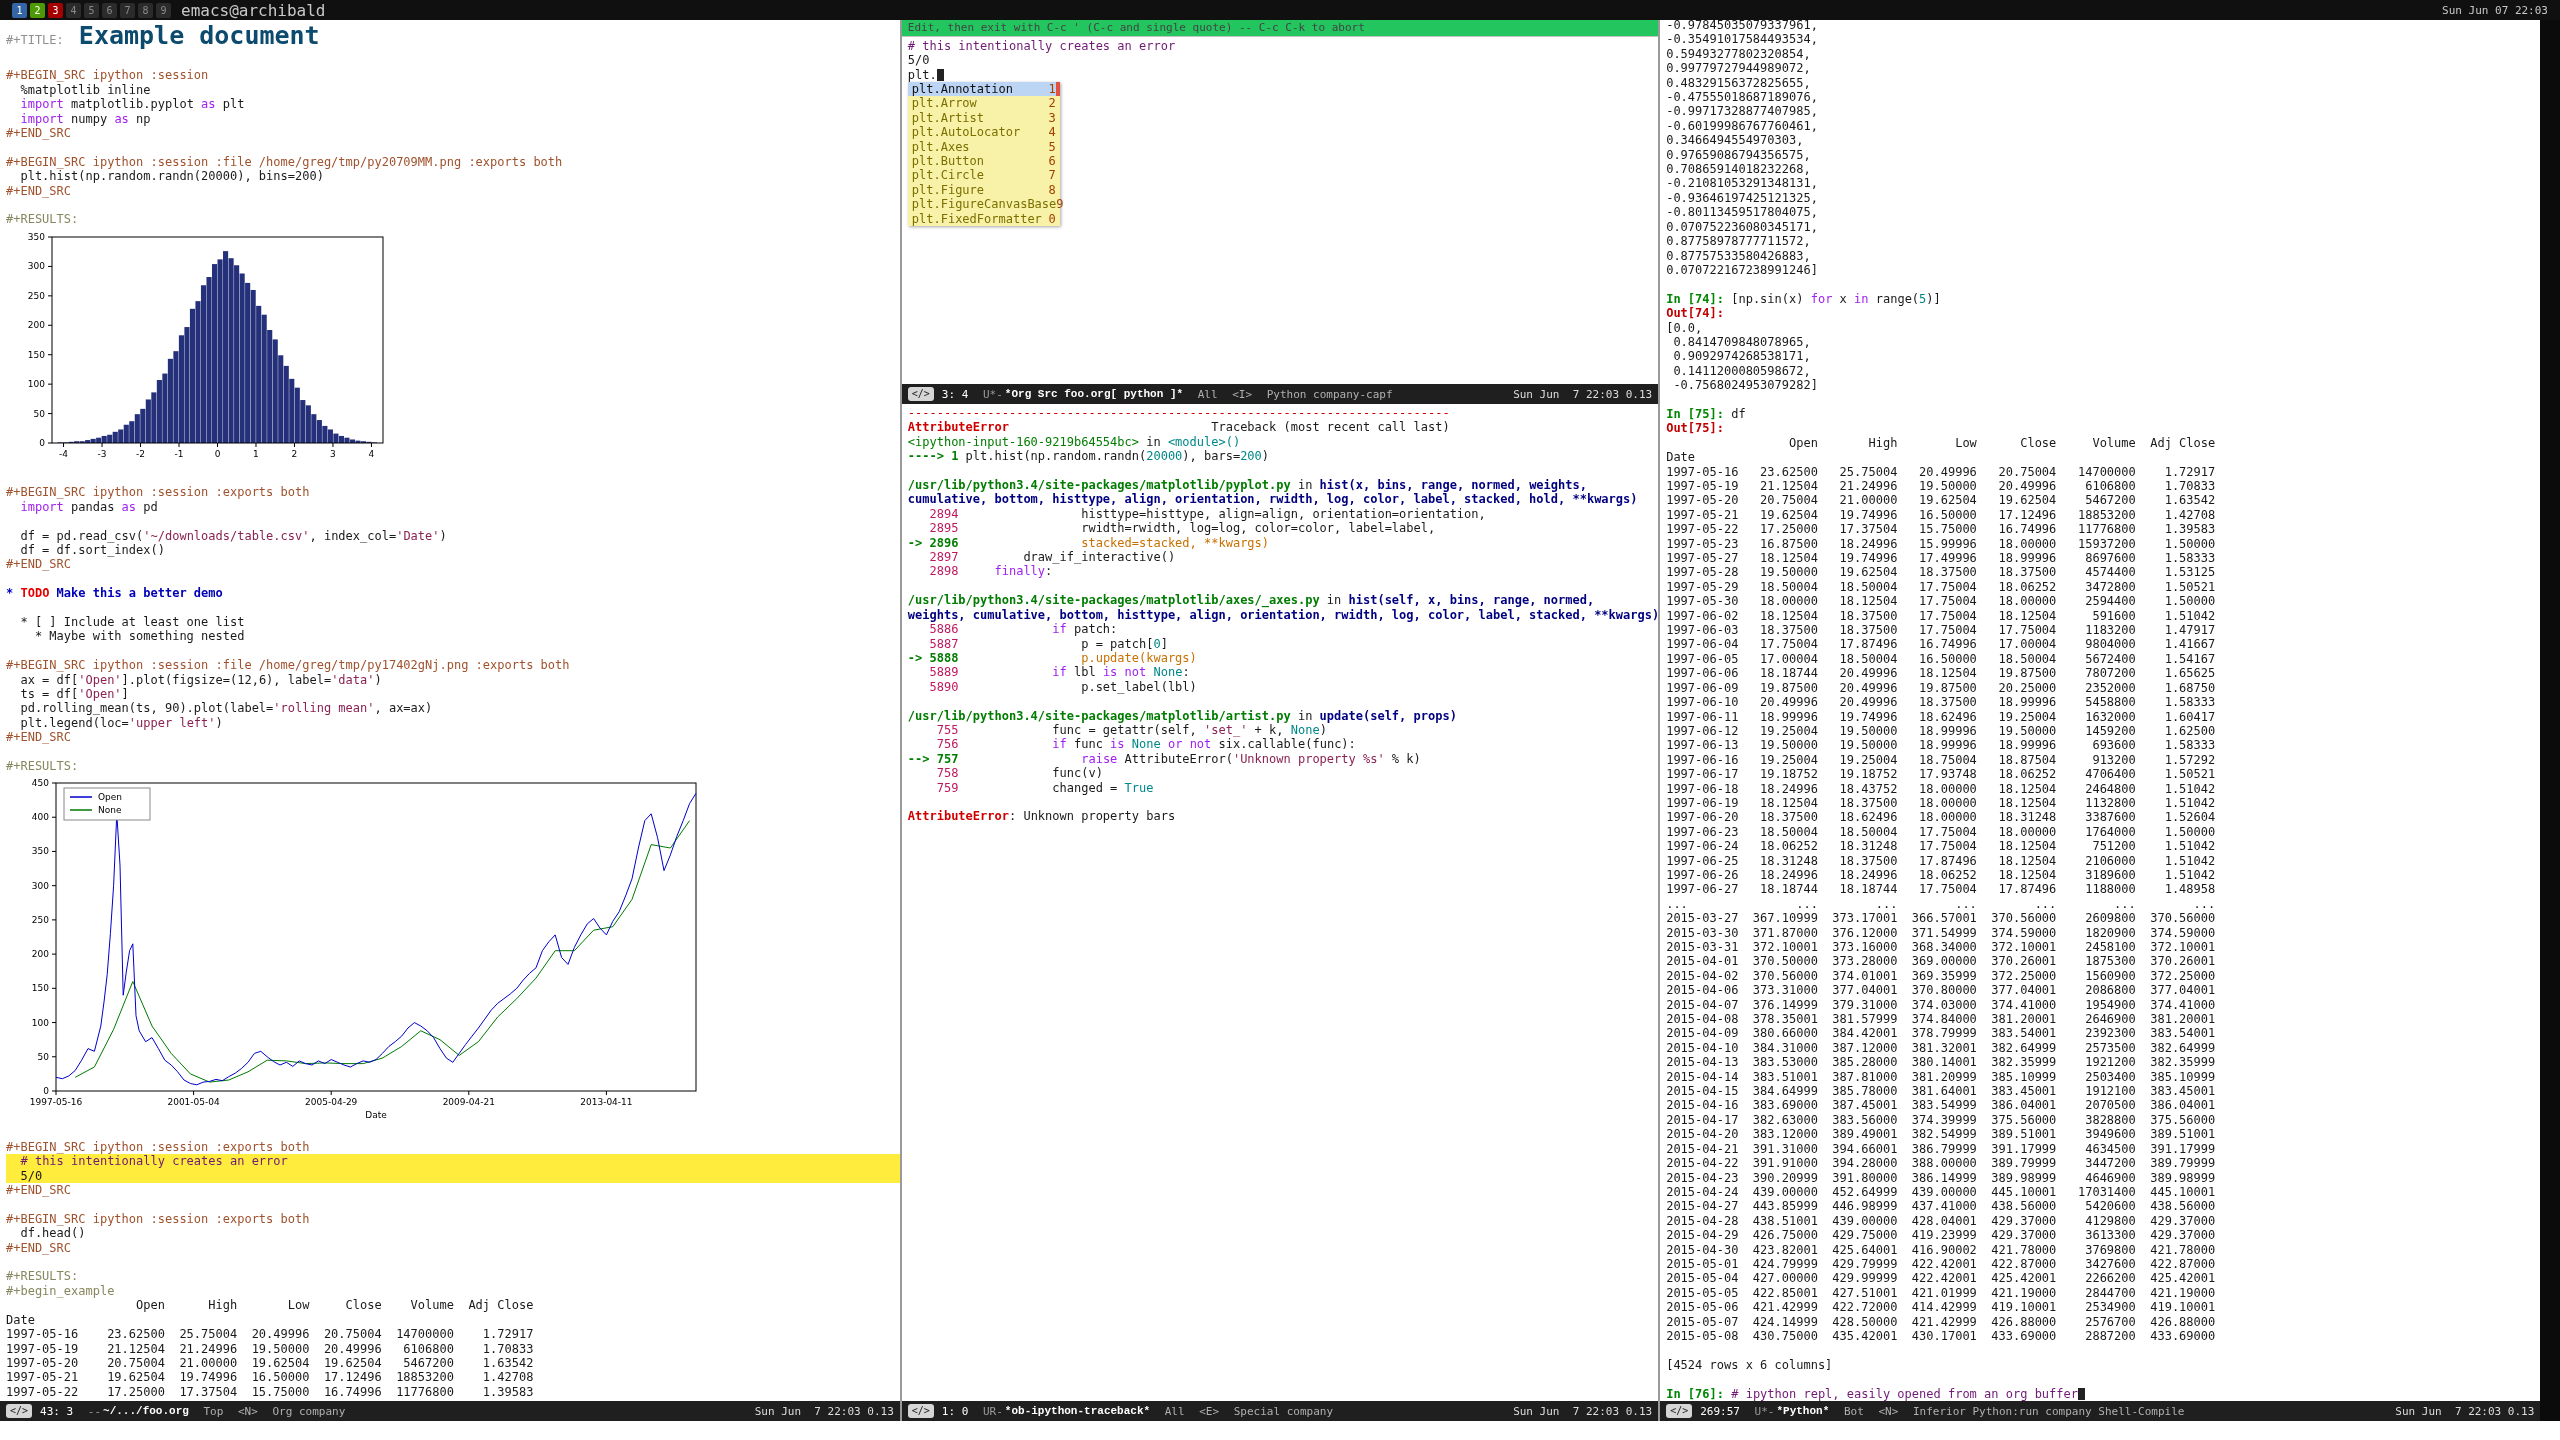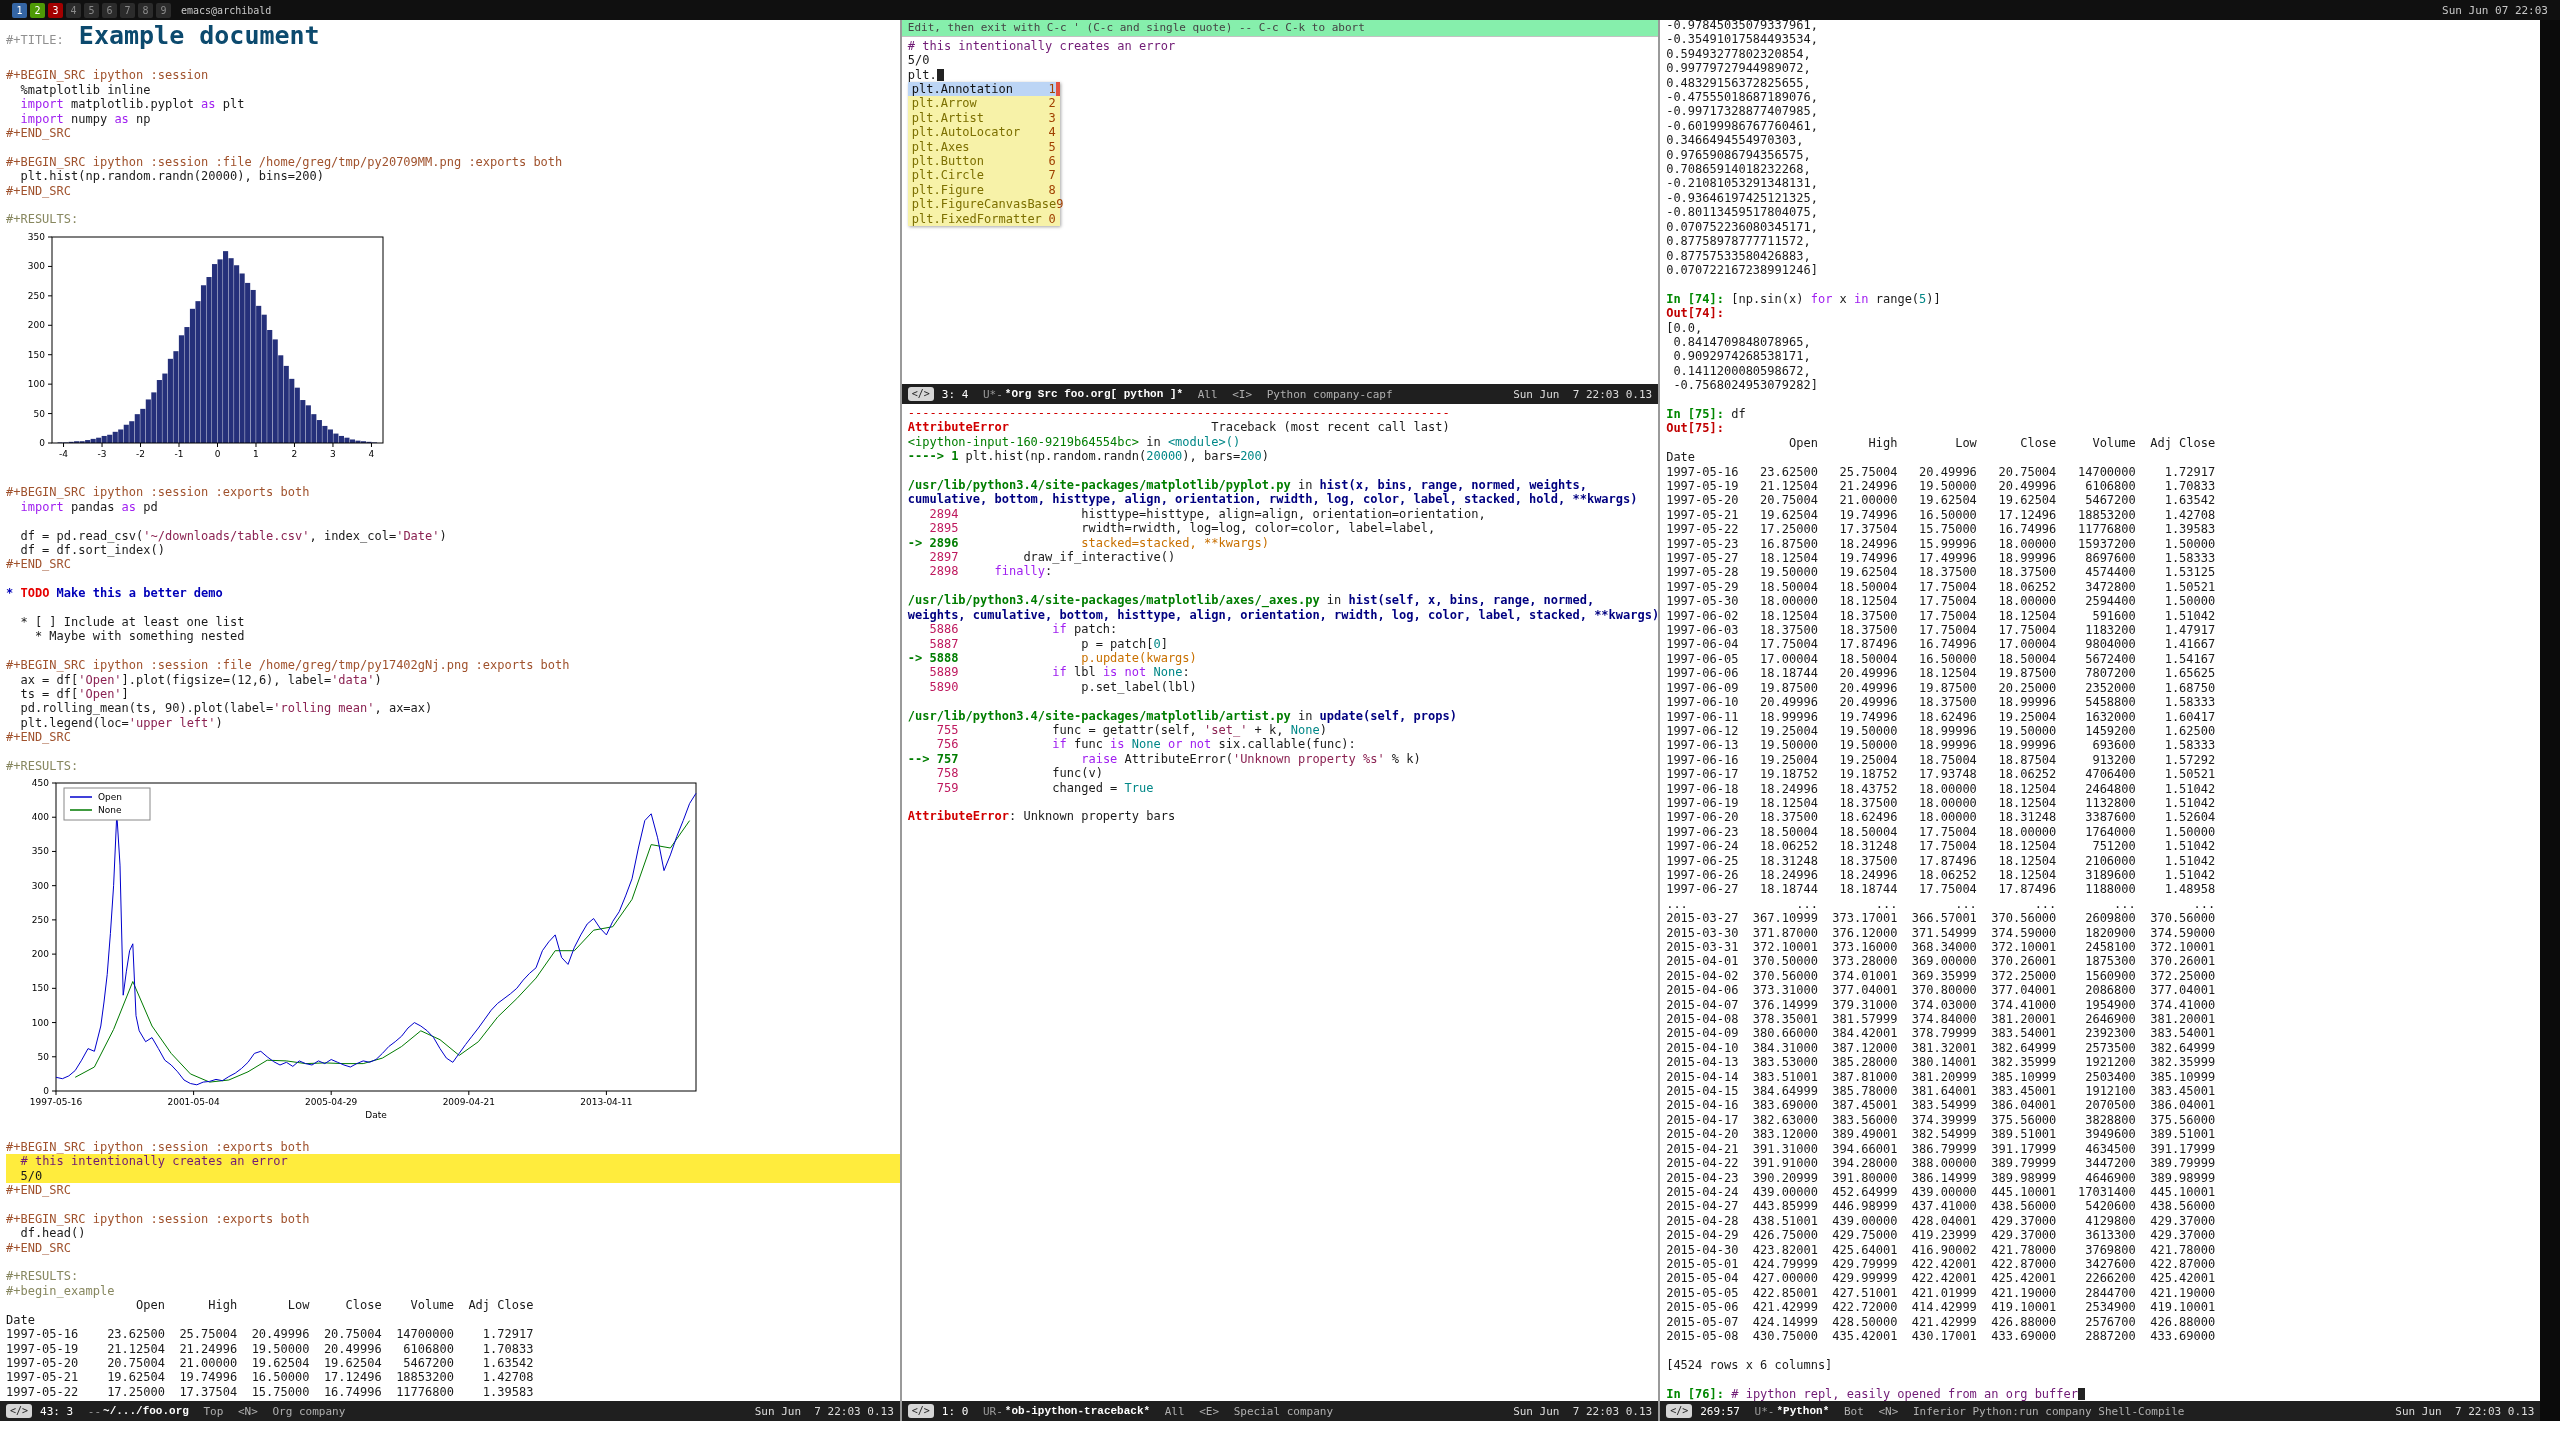--- a/index.html
+++ b/index.html
@@ -3,21 +3,21 @@
 <meta charset="utf-8">
 <style>
   html,body{margin:0;padding:0;background:#000;}
   #screen{position:relative;width:2560px;height:1440px;background:#fff;overflow:hidden;
           font-family:"DejaVu Sans Mono",monospace;}
   
   #titlebar{height:20px;background:#101010;display:flex;align-items:center;padding:0 12px;gap:10px;}
   #workspaces{display:flex;gap:3px;}
   .ws{width:15px;height:15px;font-size:10px;color:#8a8a8a;background:#2b2b2b;display:flex;
       align-items:center;justify-content:center;border-radius:2px;font-family:"DejaVu Sans Mono",monospace;}
-  #wm-title{color:#c8c8c8;font-size:10px;}
+  #wm-title{color:#c8c8c8;font-size:16px;}
   #clock{margin-left:auto;color:#c8c8c8;font-size:11px;}
   
   #frame{display:flex;height:1401px;background:#fff;}
   .col{display:flex;flex-direction:column;overflow:hidden;background:#fff;}
   #col-left{width:916px;}
   #col-mid{width:770px;}
   #col-right{width:896px;}
   .vdiv{width:2px;background:#9a9a9a;}
   #rightstrip{width:20px;background:#0b0b0b;}
   .win{display:flex;flex-direction:column;overflow:hidden;}
@@ -45,21 +45,21 @@
   .navyb{color:#000080;font-weight:bold;}
   .err{color:#d10000;}
   .errb{color:#d10000;font-weight:bold;}
   .lin{color:#be185d;}
   .hlc{color:#c87000;}
   .pin{color:#008700;font-weight:bold;}
   .pout{color:#c00000;font-weight:bold;}
   .hl{background:#ffec3d;}
   .cur{display:inline-block;width:7px;height:12px;background:#222;vertical-align:-2px;}
   
-  .headerline{height:16px;flex:none;background:#86efac;border-bottom:1px solid #c2c2c2;
+  .headerline{height:16px;flex:none;background:#22c55e;border-bottom:1px solid #c2c2c2;
               color:#444;font-size:11px;line-height:16px;padding:0 6px;white-space:pre;}
   .modeline{height:20px;flex:none;background:#1f1f1f;color:#c9c9c9;display:flex;align-items:center;
             font-size:11px;padding:0 6px;white-space:pre;overflow:hidden;}
   .mlbadge{background:#d6d6d6;color:#222;border-radius:3px;padding:0 4px;margin-right:8px;
            font-size:10px;line-height:14px;}
   .ml-pos{color:#fff;margin-right:8px;}
   .ml-flags{color:#9a9a9a;margin-right:2px;}
   .ml-buf{color:#fff;font-weight:bold;margin-right:8px;font-family:Liberation Mono, monospace;}
   .ml-misc{color:#b0b0b0;margin-right:8px;}
   .mlright{margin-left:auto;color:#ddd;}

